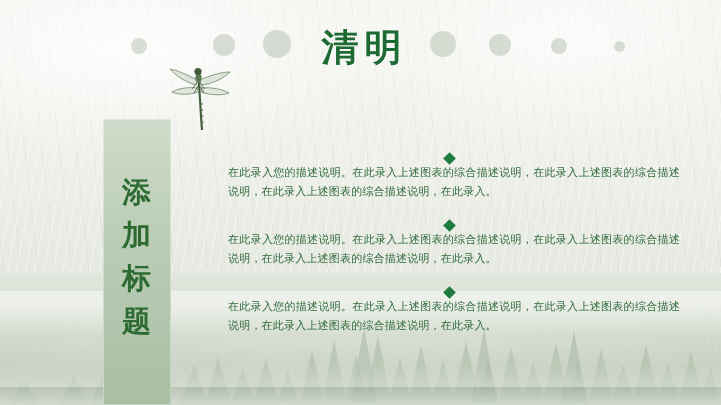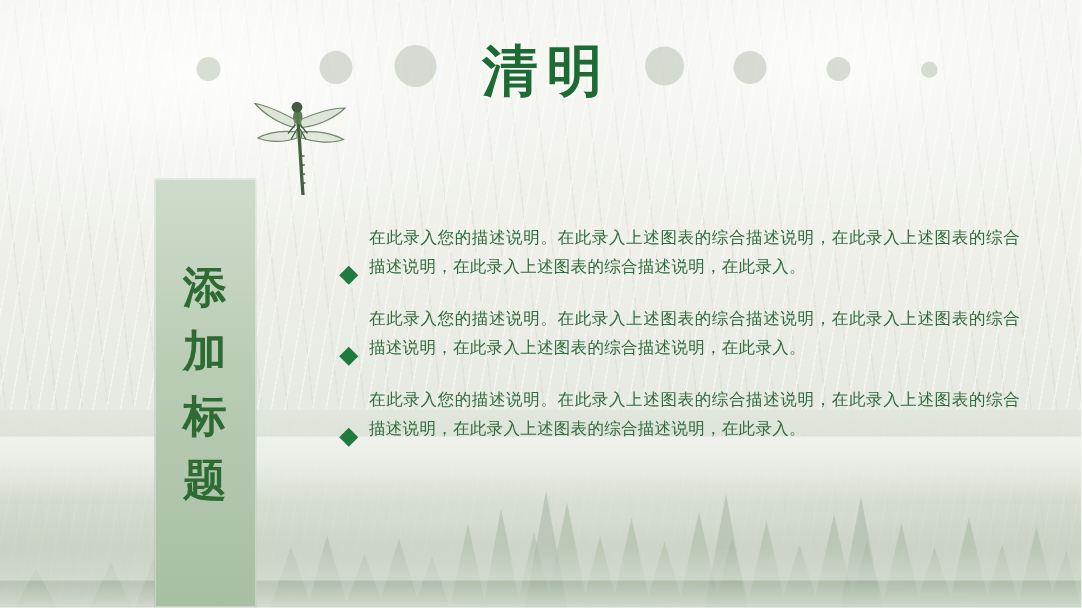--- a/index.html
+++ b/index.html
@@ -137,22 +137,23 @@
 
   
   .bullets {
     position: absolute;
     left: 228px;
     top: 150px;
     width: 452px;
   }
   .bullet-row {
     display: flex;
-    align-items: flex-end;
+    align-items: center;
     margin-bottom: 16px;
+    flex-direction: column;
   }
   .bullet-marker {
     flex: 0 0 auto;
     width: 9px;
     height: 9px;
     margin-top: 4px;
     margin-right: 9px;
     background: #1f7a3d;
     transform: rotate(45deg);
   }

